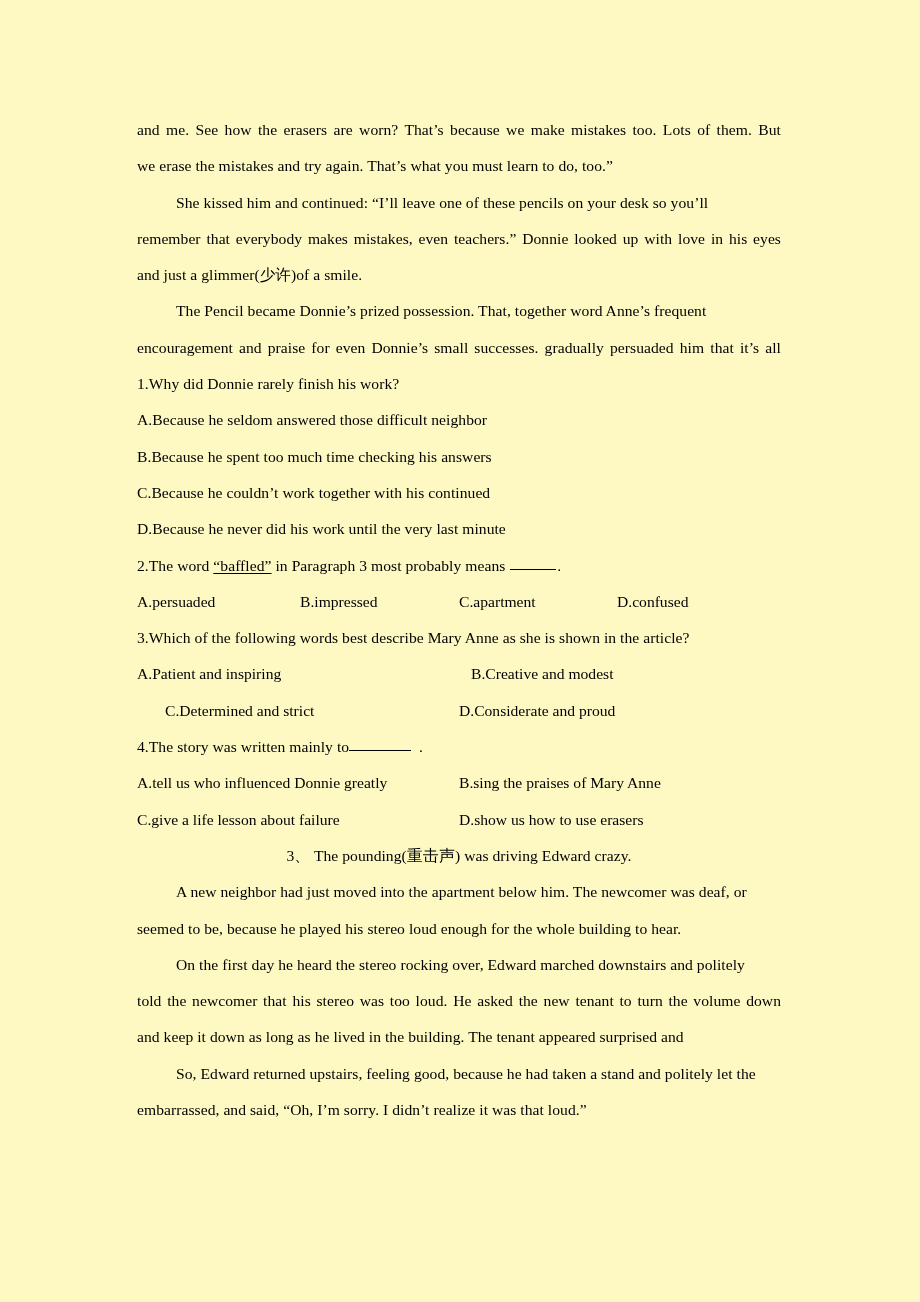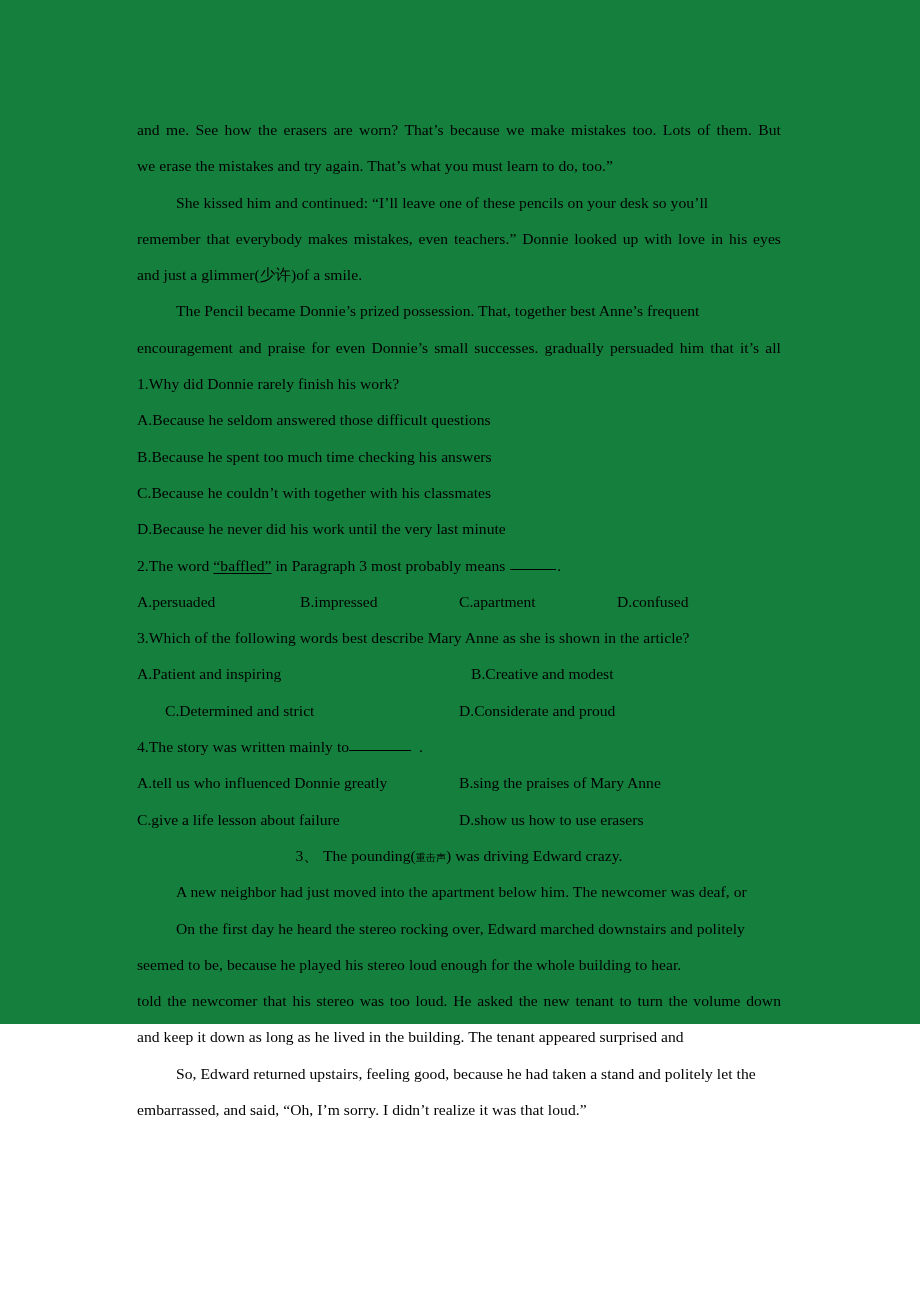--- a/index.html
+++ b/index.html
@@ -13,22 +13,22 @@
     position: relative;
     font-family: "Liberation Serif", "DejaVu Serif", serif;
     color: #000000;
     overflow: hidden;
   }
   #page {
     position: absolute;
     left: 0;
     top: 0;
     width: 920px;
-    height: 1024px;
-    background: #15803d;
+    height: 1302px;
+    background: #fef9c3;
   }
   .doc-body {
     position: absolute;
     left: 137px;
     top: 112px;
     width: 644px;
   }
   
   .line {
     height: 36.3px;
@@ -76,43 +76,43 @@
     margin: 0 1px;
   }
   .blank-md {
     display: inline-block;
     width: 62px;
     border-bottom: 1.3px solid #000;
     vertical-align: 1px;
   }
   .cjk {
     font-family: Liberation Sans, sans-serif;
-    font-size: 10px;
+    font-size: 16px;
   }
 </style>
 </head>
 <body>
 
 <div id="page">
   <div class="doc-body">
 
     <div class="line just">and me. See how the erasers are worn? That’s because we make mistakes too. Lots of them. But</div>
     <div class="line">we erase the mistakes and try again. That’s what you must learn to do, too.”</div>
 
     <div class="line"><span class="para-indent"></span><span>She kissed him and continued: “I’ll leave one of these pencils on your desk so you’ll</span></div>
     <div class="line just">remember that everybody makes mistakes, even teachers.” Donnie looked up with love in his eyes</div>
     <div class="line">and just a glimmer(少许)of a smile.</div>
 
-    <div class="line"><span class="para-indent"></span><span>The Pencil became Donnie’s prized possession. That, together best Anne’s frequent</span></div>
+    <div class="line"><span class="para-indent"></span><span>The Pencil became Donnie’s prized possession. That, together word Anne’s frequent</span></div>
     <div class="line just">encouragement and praise for even Donnie’s small successes. gradually persuaded him that it’s all</div>
 
     <div class="line">1.Why did Donnie rarely finish his work?</div>
-    <div class="line">A.Because he seldom answered those difficult questions</div>
+    <div class="line">A.Because he seldom answered those difficult neighbor</div>
     <div class="line">B.Because he spent too much time checking his answers</div>
-    <div class="line">C.Because he couldn’t with together with his classmates</div>
+    <div class="line">C.Because he couldn’t work together with his continued</div>
     <div class="line">D.Because he never did his work until the very last minute</div>
 
     <div class="line"><span>2.The word </span><span class="u-word">“baffled”</span><span> in Paragraph 3 most probably means </span><span class="blank-sm"></span><span>.</span></div>
     <div class="opts">
       <span class="opt" style="left:0px;">A.persuaded</span>
       <span class="opt" style="left:163px;">B.impressed</span>
       <span class="opt" style="left:322px;">C.apartment</span>
       <span class="opt" style="left:480px;">D.confused</span>
     </div>
 
@@ -132,23 +132,23 @@
       <span class="opt" style="left:322px;">B.sing the praises of Mary Anne</span>
     </div>
     <div class="opts">
       <span class="opt" style="left:0px;">C.give a life lesson about failure</span>
       <span class="opt" style="left:322px;">D.show us how to use erasers</span>
     </div>
 
     <div class="line center"><span>3、</span><span> The pounding(</span><span class="cjk">重击声</span><span>) was driving Edward crazy.</span></div>
 
     <div class="line"><span class="para-indent"></span><span>A new neighbor had just moved into the apartment below him. The newcomer was deaf, or</span></div>
+    <div class="line">seemed to be, because he played his stereo loud enough for the whole building to hear.</div>
+
     <div class="line"><span class="para-indent"></span><span>On the first day he heard the stereo rocking over, Edward marched downstairs and politely</span></div>
-
-    <div class="line">seemed to be, because he played his stereo loud enough for the whole building to hear.</div>
     <div class="line just">told the newcomer that his stereo was too loud. He asked the new tenant to turn the volume down</div>
     <div class="line">and keep it down as long as he lived in the building. The tenant appeared surprised and</div>
     <div class="line"><span class="para-indent"></span><span>So, Edward returned upstairs, feeling good, because he had taken a stand and politely let the</span></div>
 
     <div class="line">embarrassed, and said, “Oh, I’m sorry. I didn’t realize it was that loud.”</div>
 
   </div>
 </div>
 
 </body></html>

